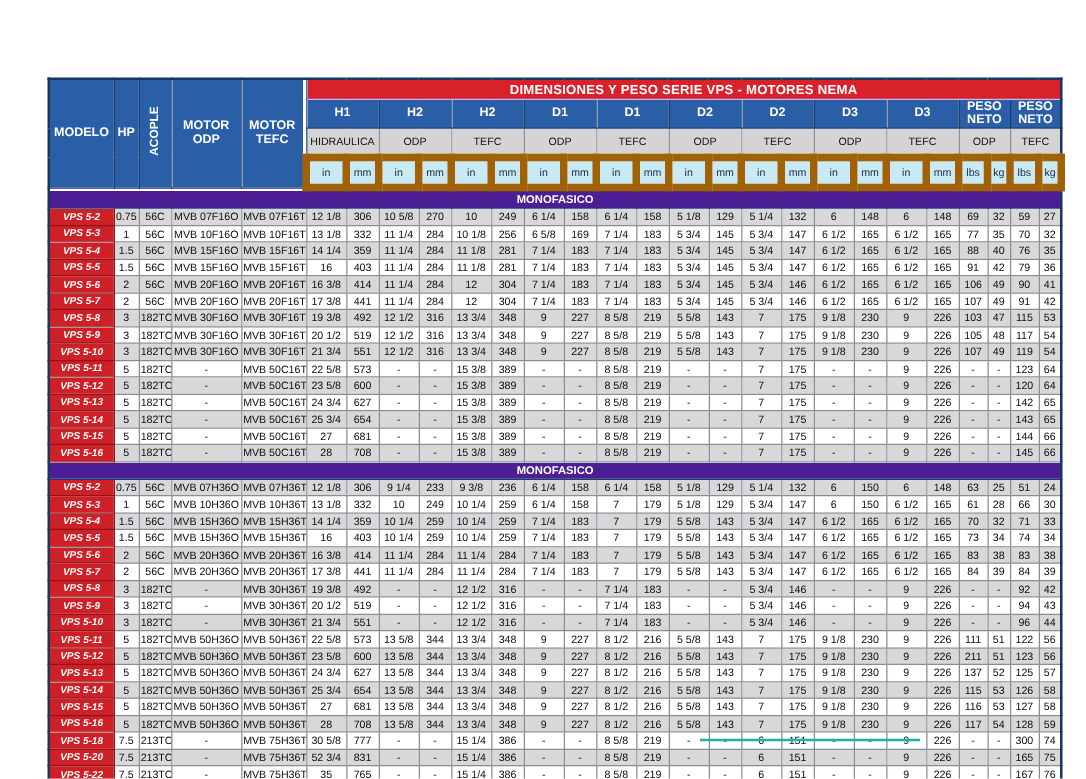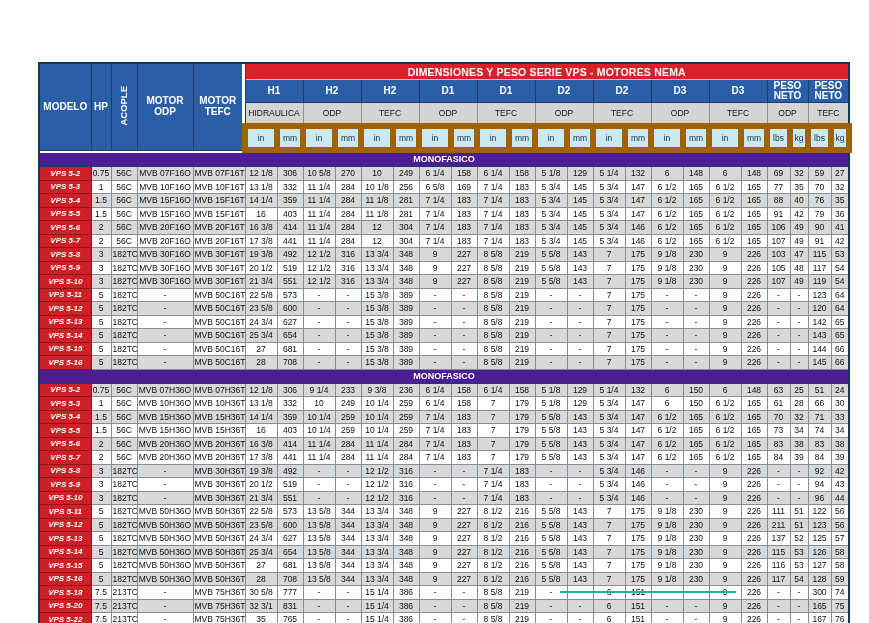--- a/index.html
+++ b/index.html
@@ -1028,21 +1028,21 @@
           <td>-</td>
           <td>300</td>
           <td>74</td>
         </tr>
         <tr class="even">
           <th class="model">VPS 5-20</th>
           <td>7.5</td>
           <td>213TC</td>
           <td>-</td>
           <td>MVB 75H36T</td>
-          <td>32 3/1</td>
+          <td>52 3/4</td>
           <td>831</td>
           <td>-</td>
           <td>-</td>
           <td>15 1/4</td>
           <td>386</td>
           <td>-</td>
           <td>-</td>
           <td>8 5/8</td>
           <td>219</td>
           <td>-</td>

